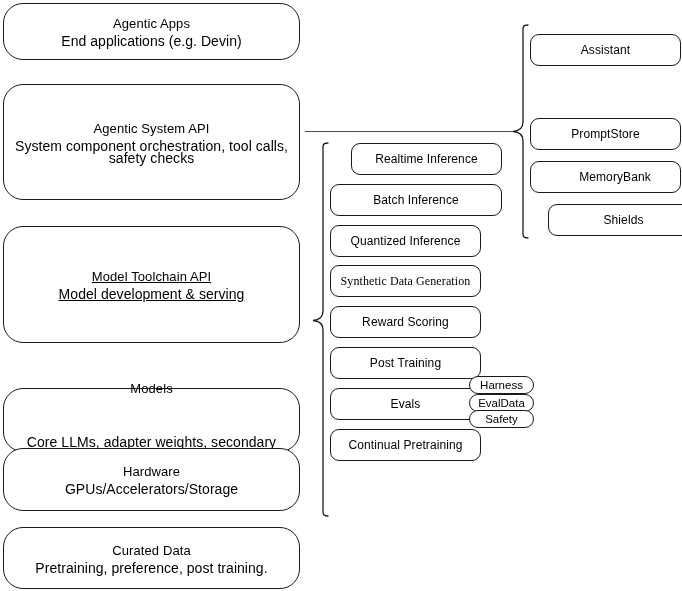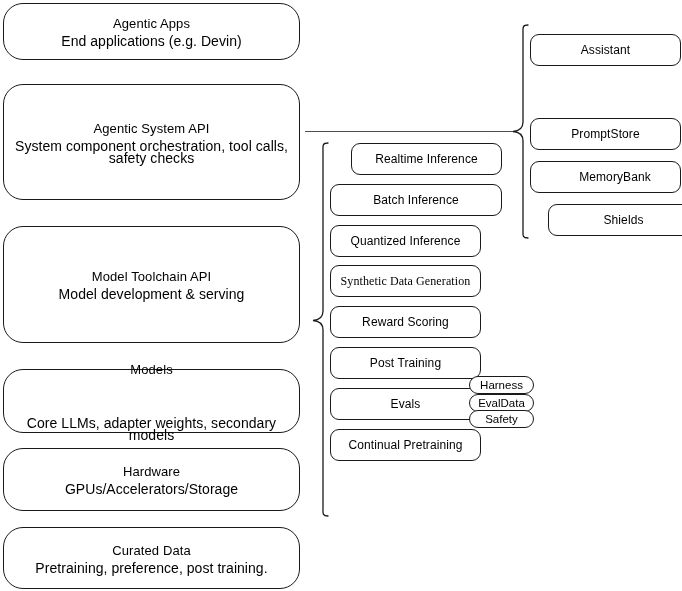--- a/index.html
+++ b/index.html
@@ -83,26 +83,26 @@
   <div class="node layer" style="left:3px; top:3px; width:297px; height:57px;">
     <div class="title">Agentic Apps</div>
     <div class="subtitle">End applications (e.g. Devin)</div>
   </div>
 
   <div class="node layer" style="left:3px; top:84px; width:297px; height:116px;">
     <div class="title">Agentic System API</div>
     <div class="subtitle">System component orchestration, tool calls, safety checks</div>
   </div>
 
-  <div class="node layer" style="left:3px; top:226px; width:297px; height:117px;">
+  <div class="node layer" style="left:3px; top:226px; width:297px; height:117px;text-decoration:underline;">
     <div class="title">Model Toolchain API</div>
     <div class="subtitle">Model development &amp; serving</div>
   </div>
 
-  <div class="node layer" style="left:3px; top:369px; width:297px; height:64px;gap:36px;">
+  <div class="node layer" style="left:3px; top:388px; width:297px; height:64px;gap:36px;">
     <div class="title">Models</div>
     <div class="subtitle">Core LLMs, adapter weights, secondary models</div>
   </div>
 
   <div class="node layer" style="left:3px; top:448px; width:297px; height:63px;">
     <div class="title">Hardware</div>
     <div class="subtitle">GPUs/Accelerators/Storage</div>
   </div>
 
   <div class="node layer" style="left:3px; top:527px; width:297px; height:62px;">

